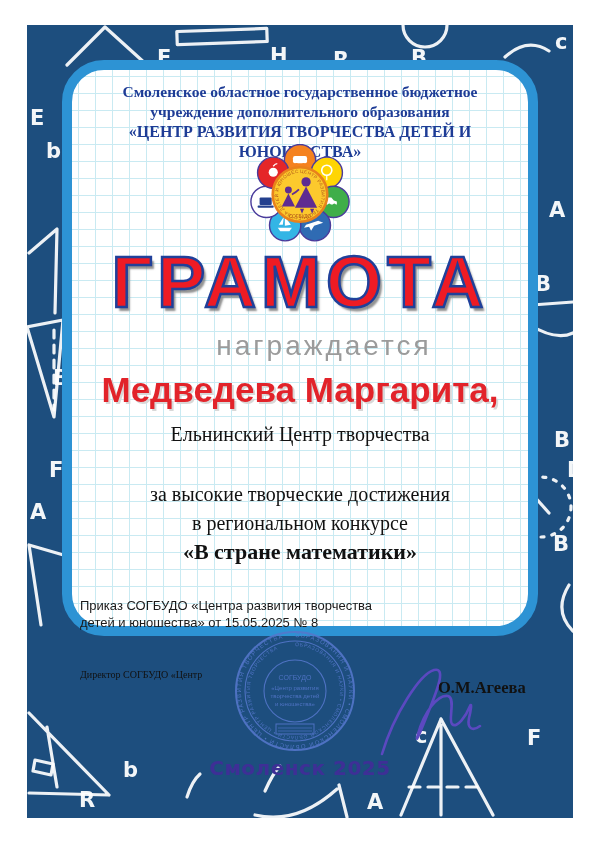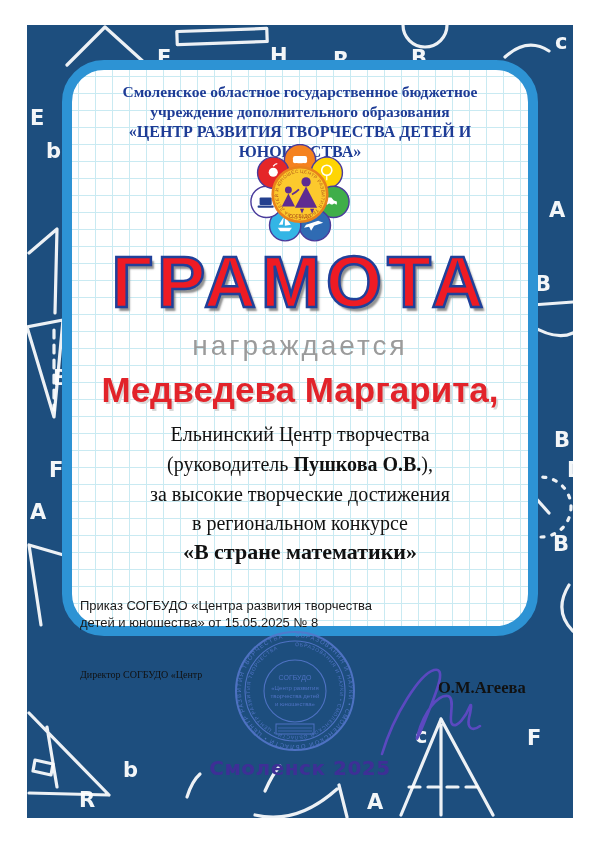--- a/index.html
+++ b/index.html
@@ -32,21 +32,21 @@
   .header .hl3{font-size:16px;}
   .logo-wrap{top:74px;}
   .gramota{
     top:176px;font-family:"Liberation Sans",sans-serif;font-weight:800;
     font-size:72px;line-height:72px;letter-spacing:5px;color:#ee1b24;
     -webkit-text-stroke:2.5px #20409a;
     text-shadow:3px 4px 2px rgba(110,110,110,.75);
   }
   .awarded{
     top:261px;font-family:"Liberation Sans",sans-serif;font-size:28px;line-height:30px;
-    letter-spacing:3px;color:#9b9b9b;
+    letter-spacing:3px;color:#9b9b9b;padding-left:24px;
   }
   .name{
     top:301px;font-family:"Liberation Sans",sans-serif;font-weight:bold;font-size:35px;line-height:38px;
     color:#e2232a;text-shadow:2px 2px 0 #d8d8d8;
   }
   .bodyline{font-size:20px;line-height:24px;color:#111;}
   .org-line{top:352px;}
   .sup-line{top:382px;}
   .reason1{top:412px;}
   .reason2{top:441px;}
@@ -183,21 +183,20 @@
     </div>
 
     <div class="abs gramota">ГРАМОТА</div>
 
     <div class="abs awarded">награждается</div>
 
     <div class="abs name">Медведева Маргарита,</div>
 
     <div class="abs bodyline org-line">Ельнинский Центр творчества</div>
 
-    <div class="abs bodyline sup-line"><span>(руководитель </span><b>Пушкова О.В.</b><span>),</span></div>
 
     <div class="abs bodyline reason1">за высокие творческие достижения</div>
     <div class="abs bodyline reason2">в региональном конкурсе</div>
 
     <div class="abs contest">«В стране математики»</div>
 
     <div class="order">
       <div>Приказ СОГБУДО «Центра развития творчества</div>
       <div>детей и юношества» от 15.05.2025 № 8</div>
     </div>

